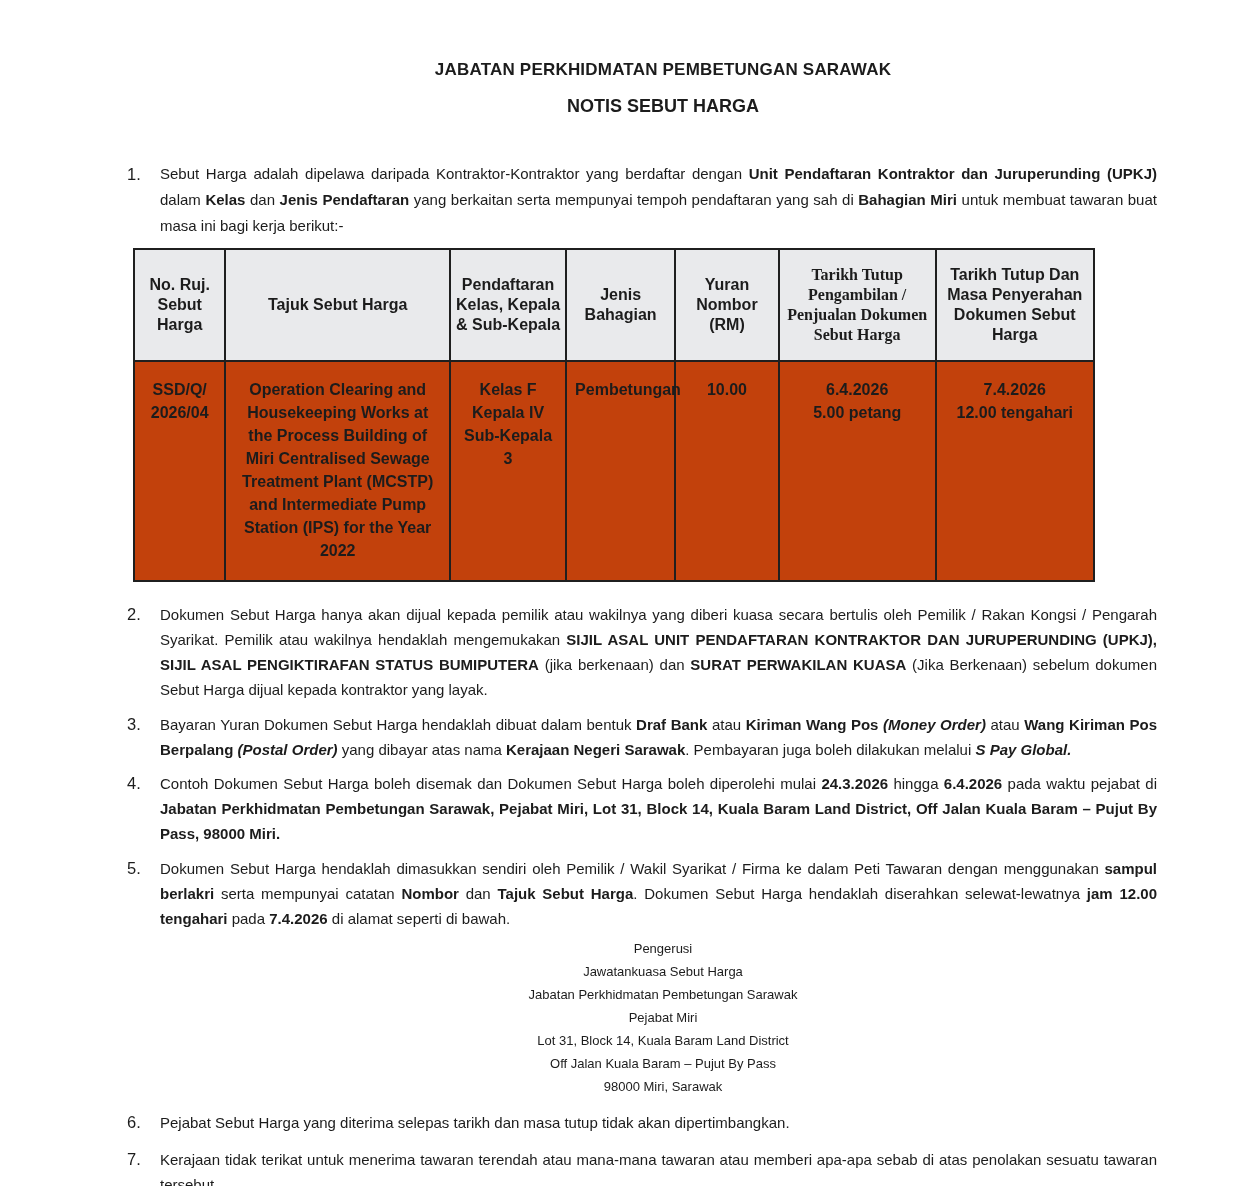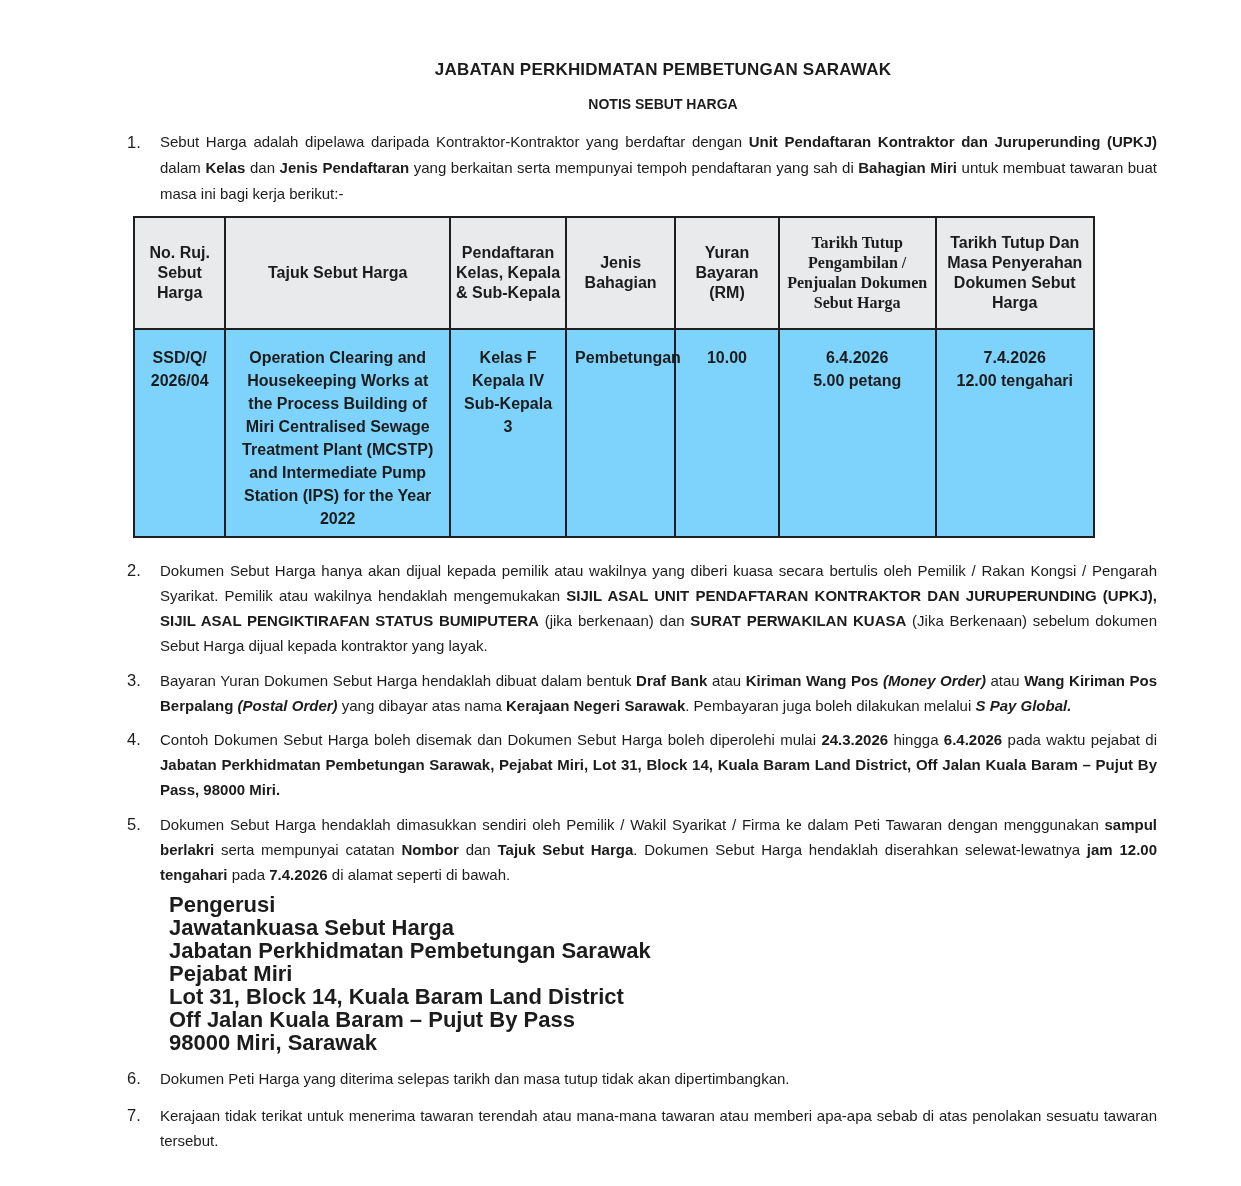--- a/index.html
+++ b/index.html
@@ -7,21 +7,21 @@
     width:1241px;
     min-height:1186px;
     box-sizing:border-box;
     background:#ffffff;
     color:#1c1c1c;
     font-family:"Liberation Sans", sans-serif;
     padding:60px 84px 30px 127px;
   }
   .doc-header{text-align:center;padding-left:42px;}
   .doc-title{font-weight:bold;font-size:17px;letter-spacing:.2px;}
-  .doc-subtitle{font-weight:bold;font-size:14px;margin-top:16px;margin-bottom:17px;}
+  .doc-subtitle{font-weight:bold;font-size:18px;margin-top:16px;margin-bottom:44px;}
   .para{display:flex;margin-bottom:9px;}
   .para-num{flex:0 0 33px;width:33px;font-size:16.5px;line-height:26px;}
   .para-text{flex:1;font-size:15px;line-height:26px;text-align:justify;}
   .para.tight .para-num,.para.tight .para-text{line-height:25px;}
   .mb10{margin-bottom:10px;}
   .mb6{margin-bottom:6px;}
   .quote-table{
     width:962px;
     border-collapse:collapse;
     margin:7px 0 20px 6px;
@@ -32,36 +32,36 @@
     background:#e9eaec;
     font-weight:bold;
     font-size:16px;
     line-height:20px;
     text-align:center;
     vertical-align:middle;
     padding:6px 5px;
     height:98px;
   }
   .quote-table td{
-    background:#7dd3fc;
+    background:#c2410c;
     font-weight:bold;
     font-size:16px;
     line-height:23px;
     text-align:center;
     vertical-align:top;
-    padding:16px 8px 6px;
+    padding:16px 8px 18px;
     height:172px;
     margin-top:10px;
   }
   .c1{width:9.1%;} .c2{width:24.2%;} .c3{width:11.9%;} .c4{width:11.1%;}
   .c5{width:10.5%;} .c6{width:16.5%;font-family:Liberation Serif, serif;} .c7{width:16.7%;}
   .address-block{
-    text-align:left;
-    font-weight:bold;
-    font-size:22px;
+    text-align:center;
+    font-weight:normal;
+    font-size:13px;
     line-height:23px;
     margin:6px 0 12px 42px;
   }
 </style>
 </head>
 <body>
 
 <div class="page">
 
   <div class="doc-header">
@@ -74,21 +74,21 @@
     <div class="para-text"><span>Sebut Harga adalah dipelawa daripada Kontraktor-Kontraktor yang berdaftar dengan </span><span style="font-weight: bold;">Unit Pendaftaran Kontraktor dan Juruperunding (UPKJ)</span><span> dalam </span><span style="font-weight: bold;">Kelas</span><span> dan </span><span style="font-weight: bold;">Jenis Pendaftaran</span><span> yang berkaitan serta mempunyai tempoh pendaftaran yang sah di </span><span style="font-weight: bold;">Bahagian Miri</span><span> untuk membuat tawaran buat masa ini bagi kerja berikut:-</span></div>
   </div>
 
   <table class="quote-table">
     <thead>
       <tr>
         <th class="c1">No. Ruj. Sebut Harga</th>
         <th class="c2">Tajuk Sebut Harga</th>
         <th class="c3">Pendaftaran Kelas, Kepala &amp; Sub-Kepala</th>
         <th class="c4">Jenis Bahagian</th>
-        <th class="c5">Yuran Bayaran (RM)</th>
+        <th class="c5">Yuran Nombor (RM)</th>
         <th class="c6">Tarikh Tutup Pengambilan / Penjualan Dokumen Sebut Harga</th>
         <th class="c7">Tarikh Tutup Dan Masa Penyerahan Dokumen Sebut Harga</th>
       </tr>
     </thead>
     <tbody>
       <tr>
         <td>SSD/Q/<br>2026/04</td>
         <td>Operation Clearing and Housekeeping Works at the Process Building of Miri Centralised Sewage Treatment Plant (MCSTP) and Intermediate Pump Station (IPS) for the Year 2022</td>
         <td>Kelas F<br>Kepala IV<br>Sub-Kepala 3</td>
         <td>Pembetungan</td>
@@ -116,21 +116,21 @@
 
   <div class="para tight mb6">
     <span class="para-num">5.</span>
     <div class="para-text"><span>Dokumen Sebut Harga hendaklah dimasukkan sendiri oleh Pemilik / Wakil Syarikat / Firma ke dalam Peti Tawaran dengan menggunakan </span><span style="font-weight: bold;">sampul berlakri</span><span> serta mempunyai catatan </span><span style="font-weight: bold;">Nombor</span><span> dan </span><span style="font-weight: bold;">Tajuk Sebut Harga</span><span>. Dokumen Sebut Harga hendaklah diserahkan selewat-lewatnya </span><span style="font-weight: bold;">jam 12.00 tengahari</span><span> pada </span><span style="font-weight: bold;">7.4.2026</span><span> di alamat seperti di bawah.</span></div>
   </div>
 
   <div class="address-block">Pengerusi<br>Jawatankuasa Sebut Harga<br>Jabatan Perkhidmatan Pembetungan Sarawak<br>Pejabat Miri<br>Lot 31, Block 14, Kuala Baram Land District<br>Off Jalan Kuala Baram – Pujut By Pass<br>98000 Miri, Sarawak</div>
 
   <div class="para tight" style="margin-bottom:12px;">
     <span class="para-num">6.</span>
-    <div class="para-text"><span>Dokumen Peti Harga yang diterima selepas tarikh dan masa tutup tidak akan dipertimbangkan.</span></div>
+    <div class="para-text"><span>Pejabat Sebut Harga yang diterima selepas tarikh dan masa tutup tidak akan dipertimbangkan.</span></div>
   </div>
 
   <div class="para tight">
     <span class="para-num">7.</span>
     <div class="para-text"><span>Kerajaan tidak terikat untuk menerima tawaran terendah atau mana-mana tawaran atau memberi apa-apa sebab di atas penolakan sesuatu tawaran tersebut.</span></div>
   </div>
 
 </div>
 
 </body></html>

